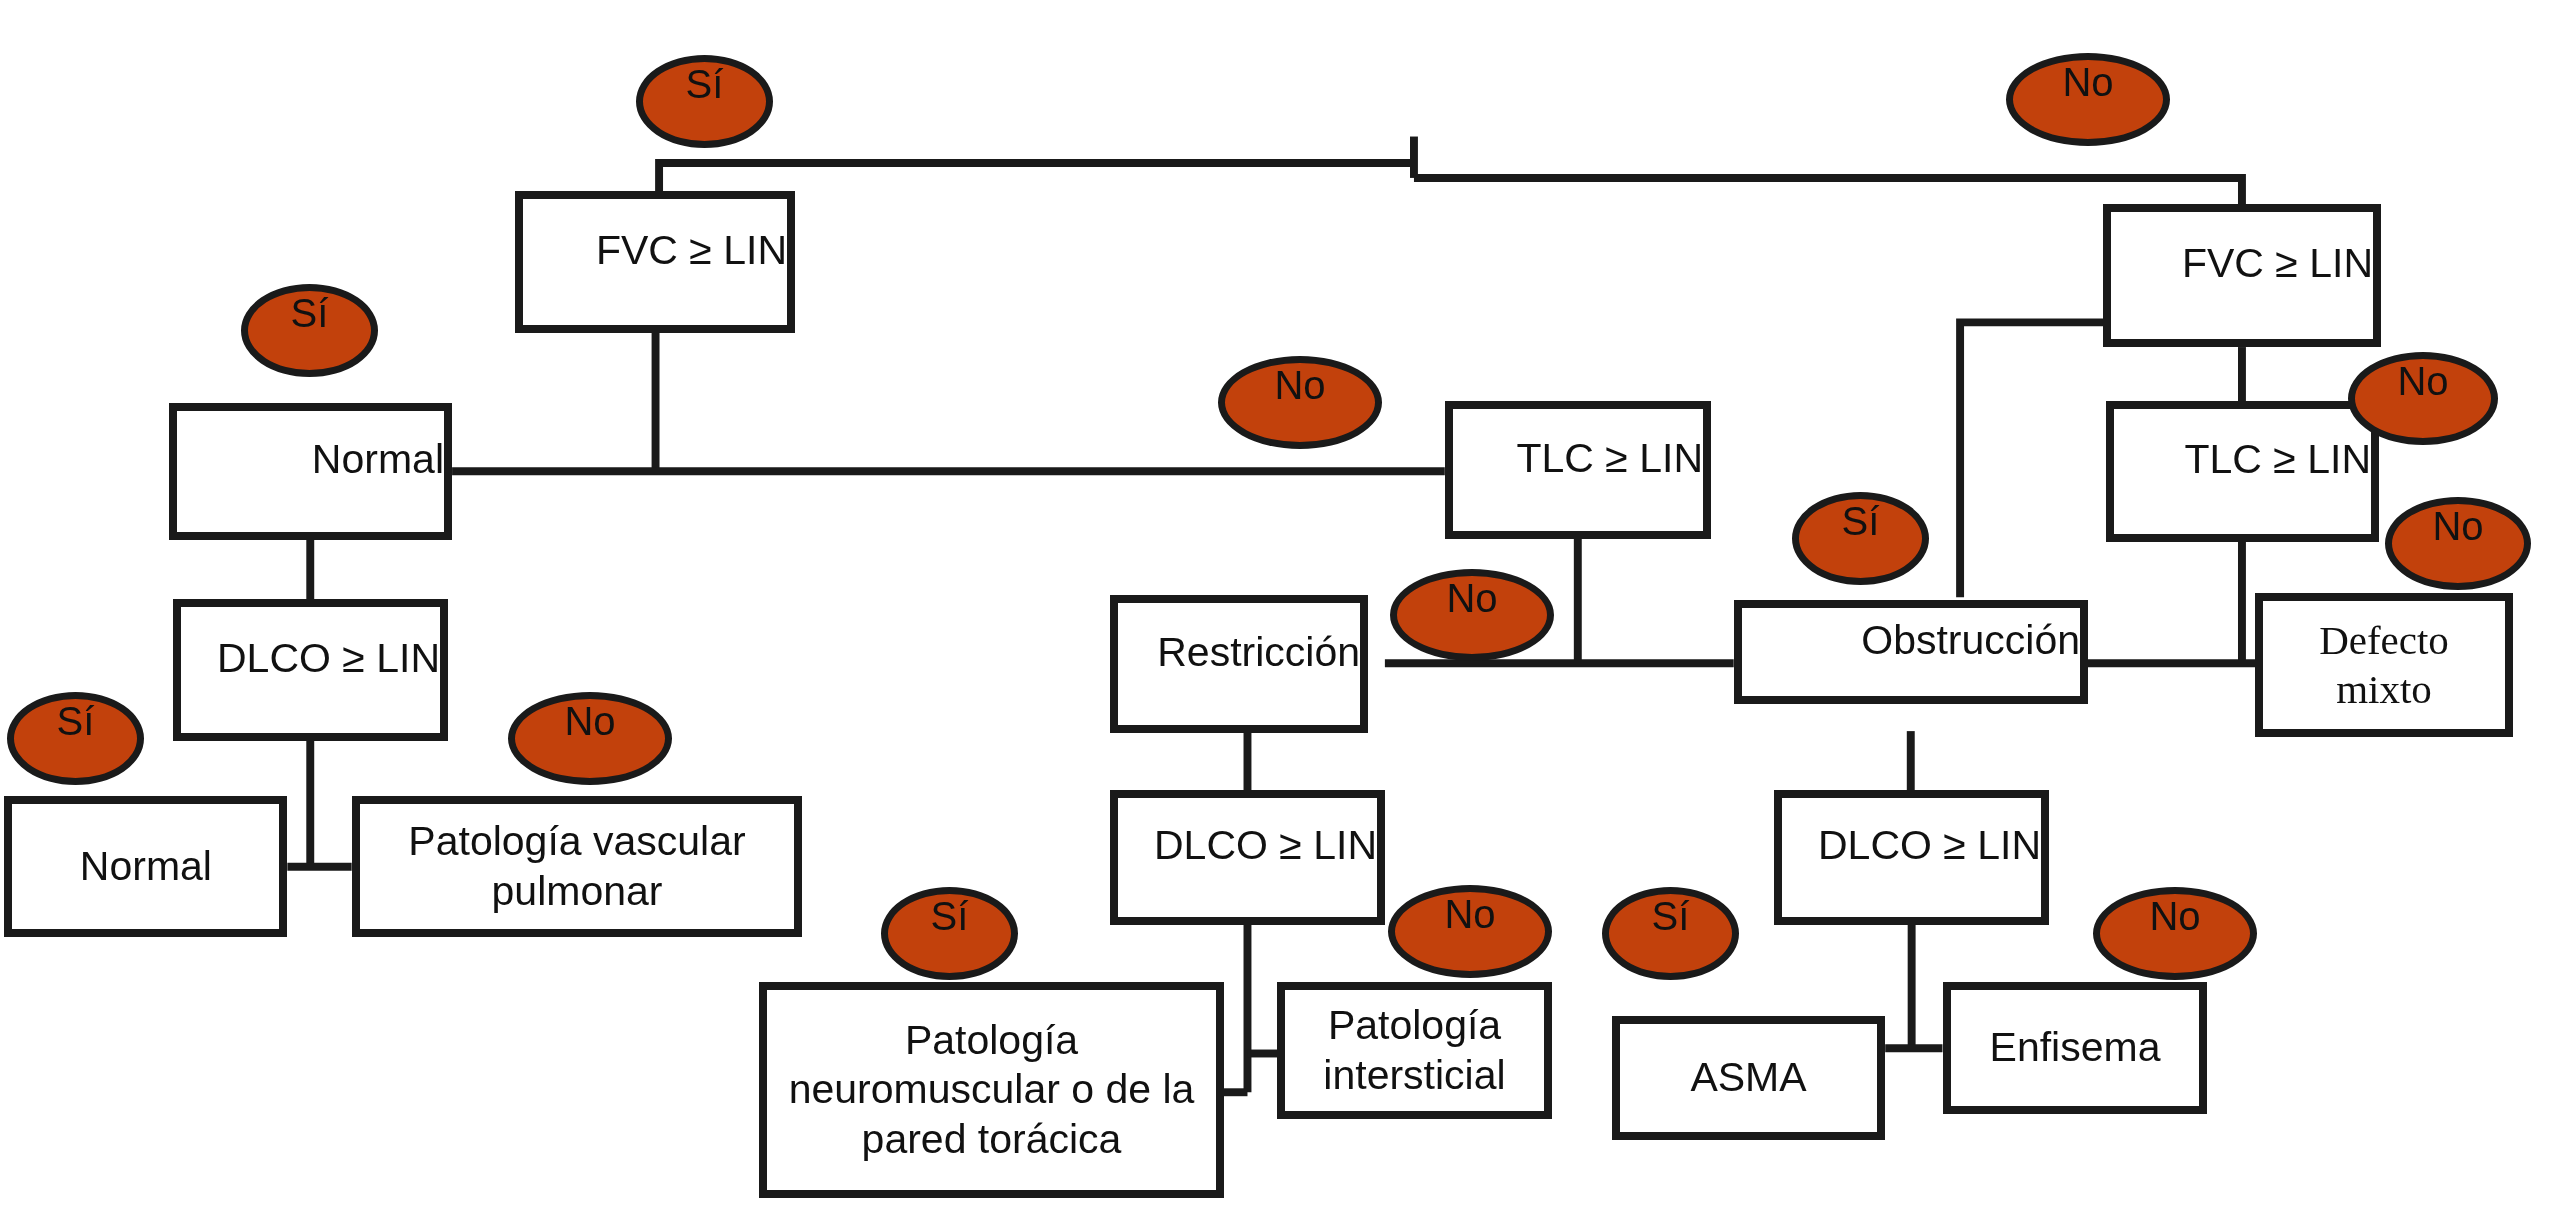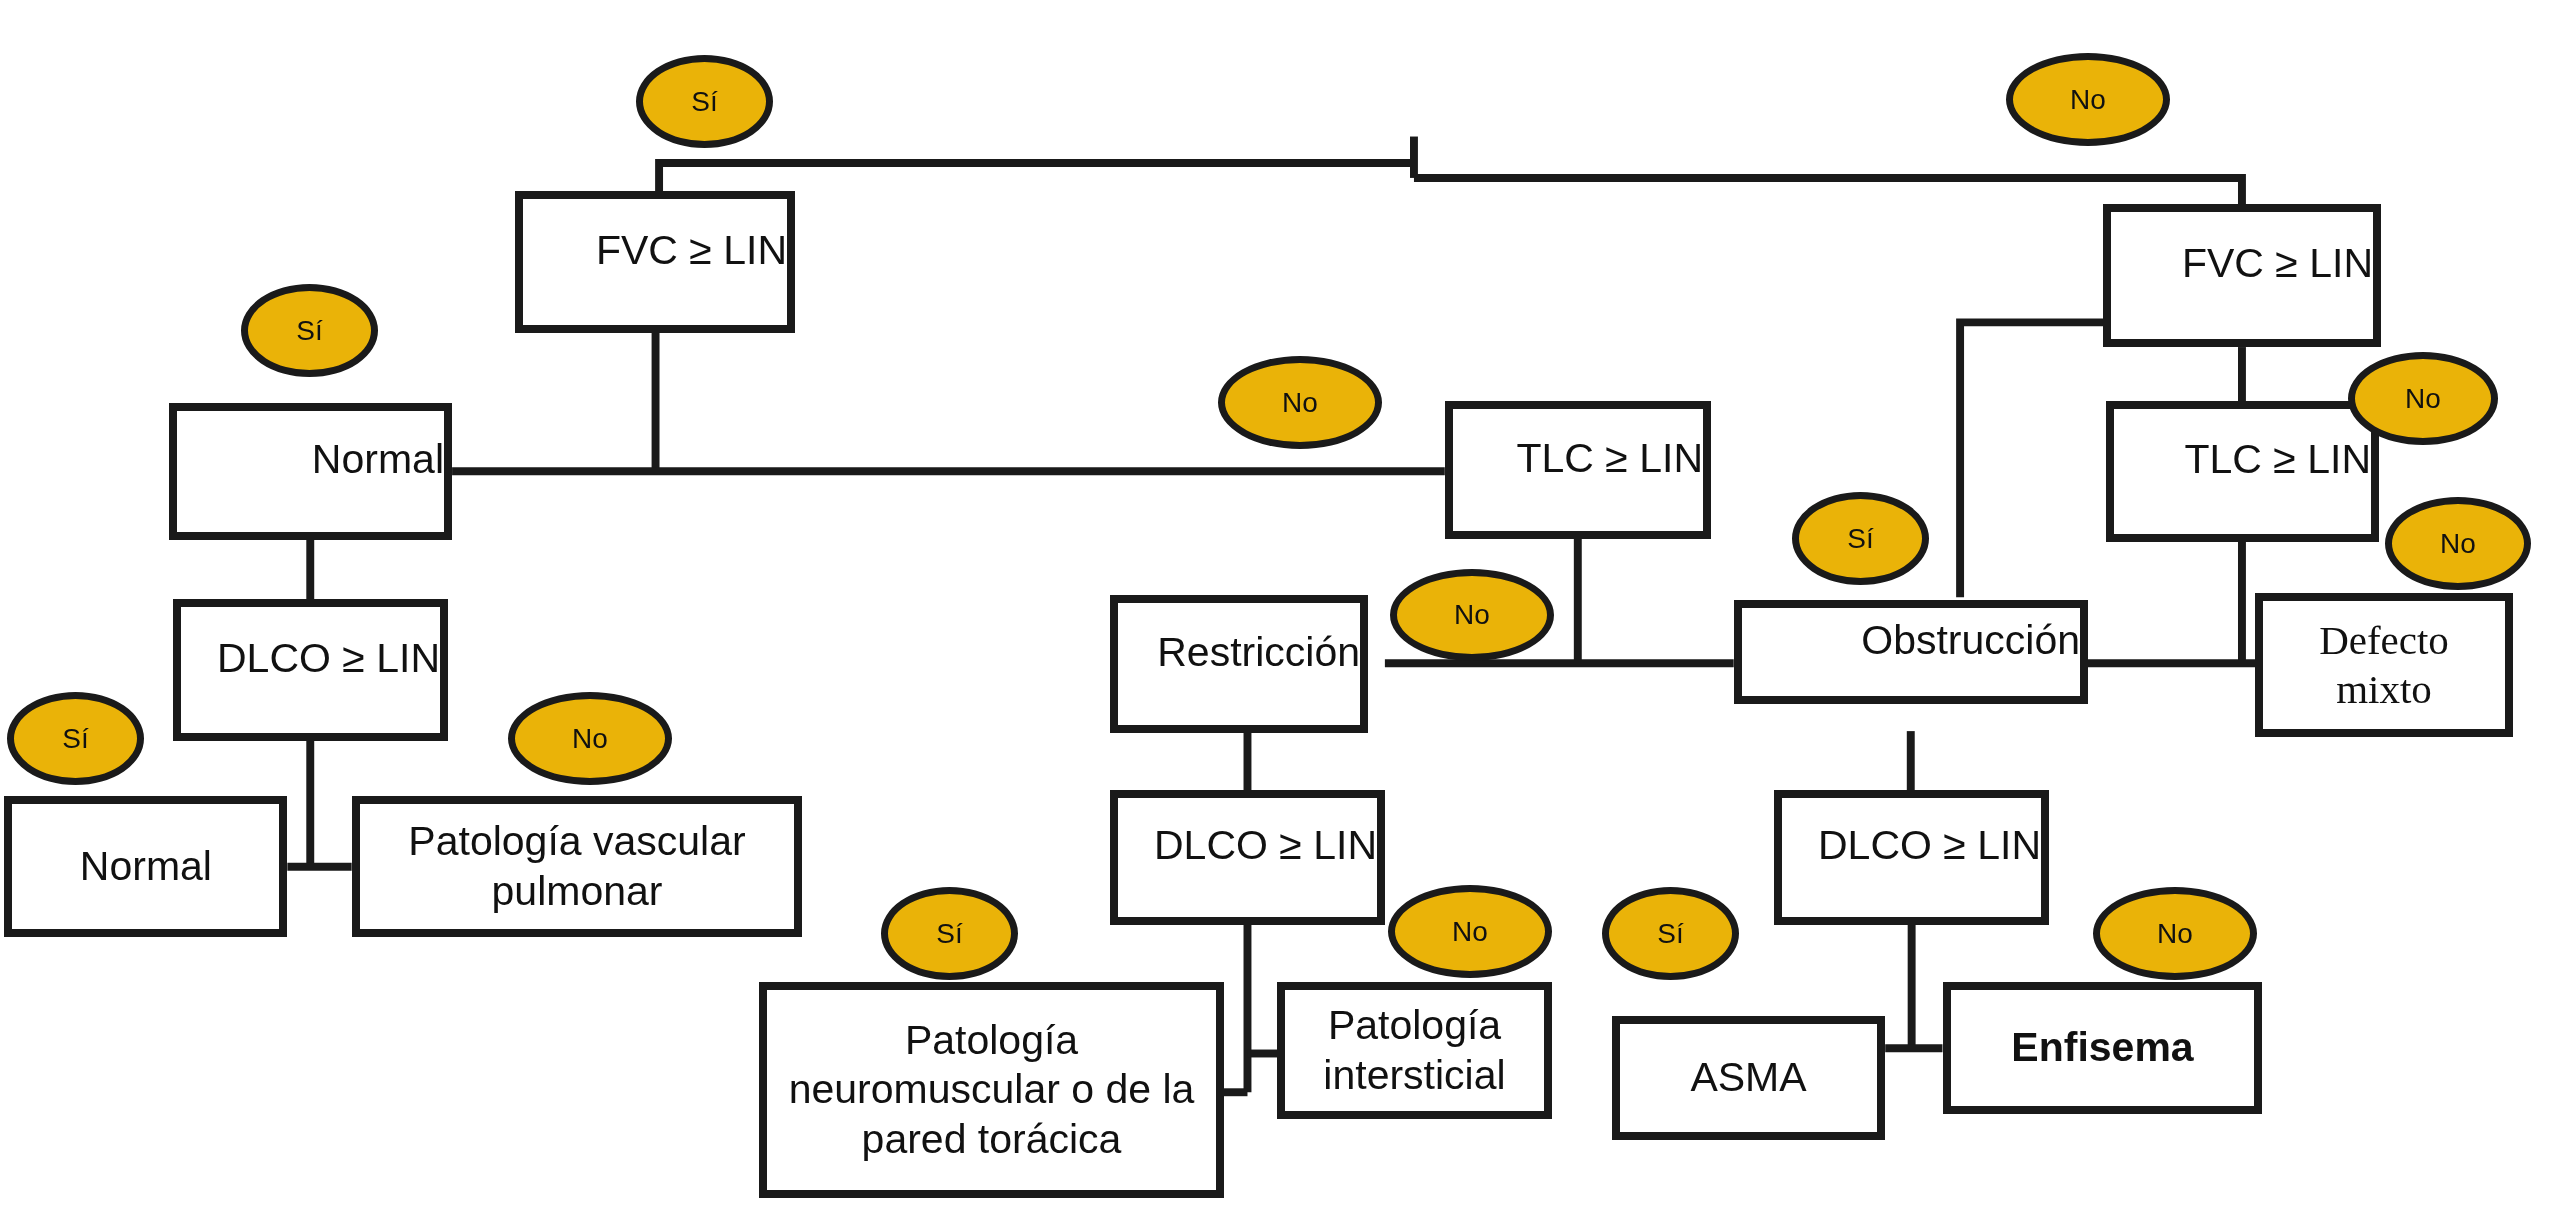--- a/index.html
+++ b/index.html
@@ -22,23 +22,23 @@
     line-height:1.2;
     white-space:pre-line;
     z-index:2;
   }
   .node.raise{padding-bottom:23px;justify-content:flex-end;}
   .oval{
     position:absolute;
     box-sizing:border-box;
     border:7px solid #1a1a1a;
     border-radius:50%;
-    background:#eab308;
-    display:flex;align-items:center;justify-content:center;
-    font-size:28px;color:#111111;
+    background:#c2410c;
+    display:flex;justify-content:center;
+    font-size:40px;color:#111111;
     z-index:3;
   }
   sub.fev-sub{font-size:26.4px;line-height:0;}
 </style>
 </head>
 <body>
 
 <div id="stage">
 
   <svg id="wires" width="2576" height="1205" viewBox="0 0 2924 1368" fill="none" stroke="#1a1a1a" stroke-width="9">
@@ -132,21 +132,21 @@
 
   <div class="node" style="left:1277px;top:982px;width:275px;height:137px;">
     <span>Patología
 intersticial</span>
   </div>
 
   <div class="node" style="left:1612px;top:1016px;width:273px;height:124px;align-items:center;">
     <span>ASMA</span>
   </div>
 
-  <div class="node" style="left:1943px;top:982px;width:319px;height:132px;font-weight:bold;">
+  <div class="node" style="left:1943px;top:982px;width:264px;height:132px;">
     <span>Enfisema</span>
   </div>
 
   <div class="oval" style="left:636px;top:55px;width:137px;height:93px;">
     <span>Sí</span>
   </div>
   <div class="oval" style="left:2006px;top:53px;width:164px;height:93px;">
     <span>No</span>
   </div>
   <div class="oval" style="left:241px;top:284px;width:137px;height:93px;">

